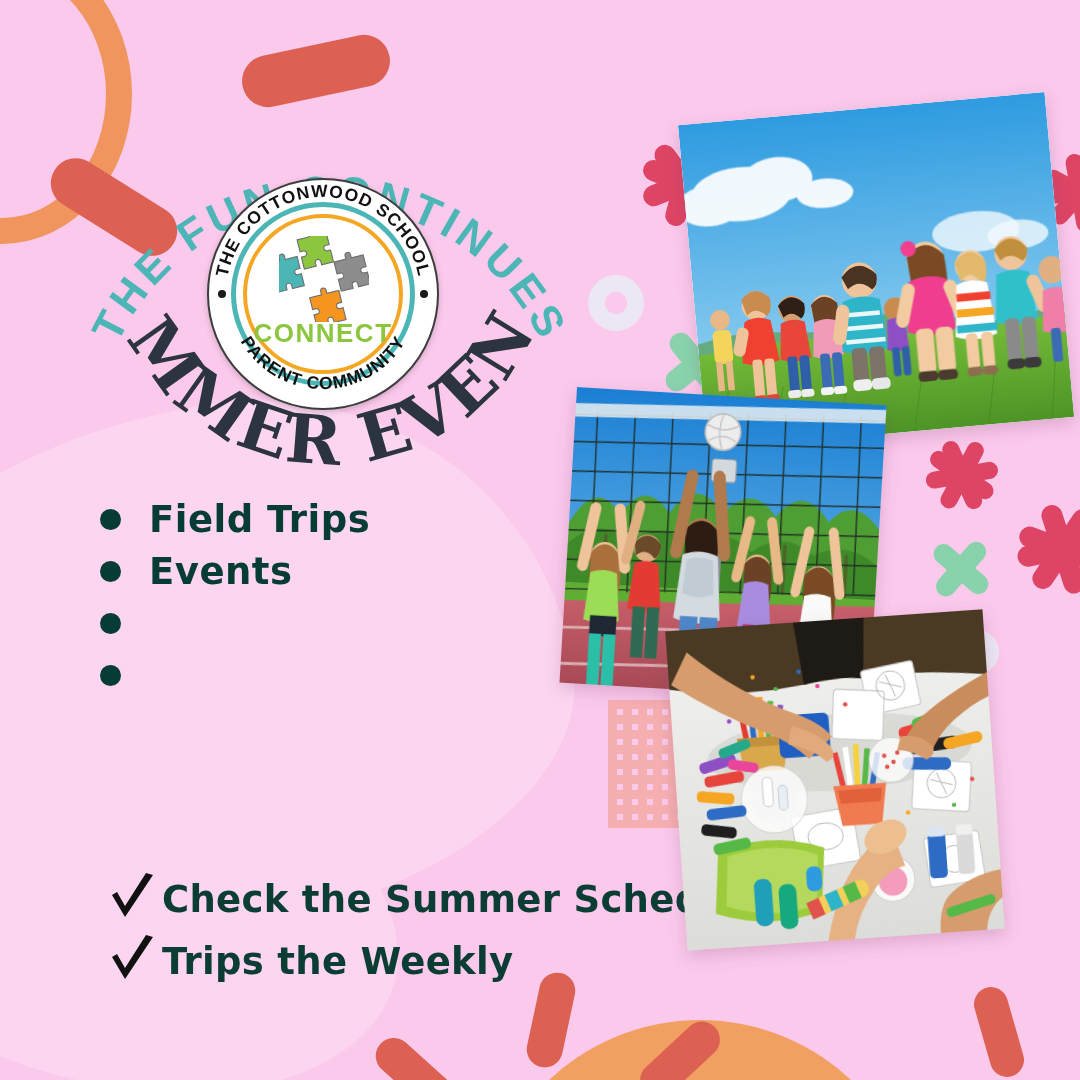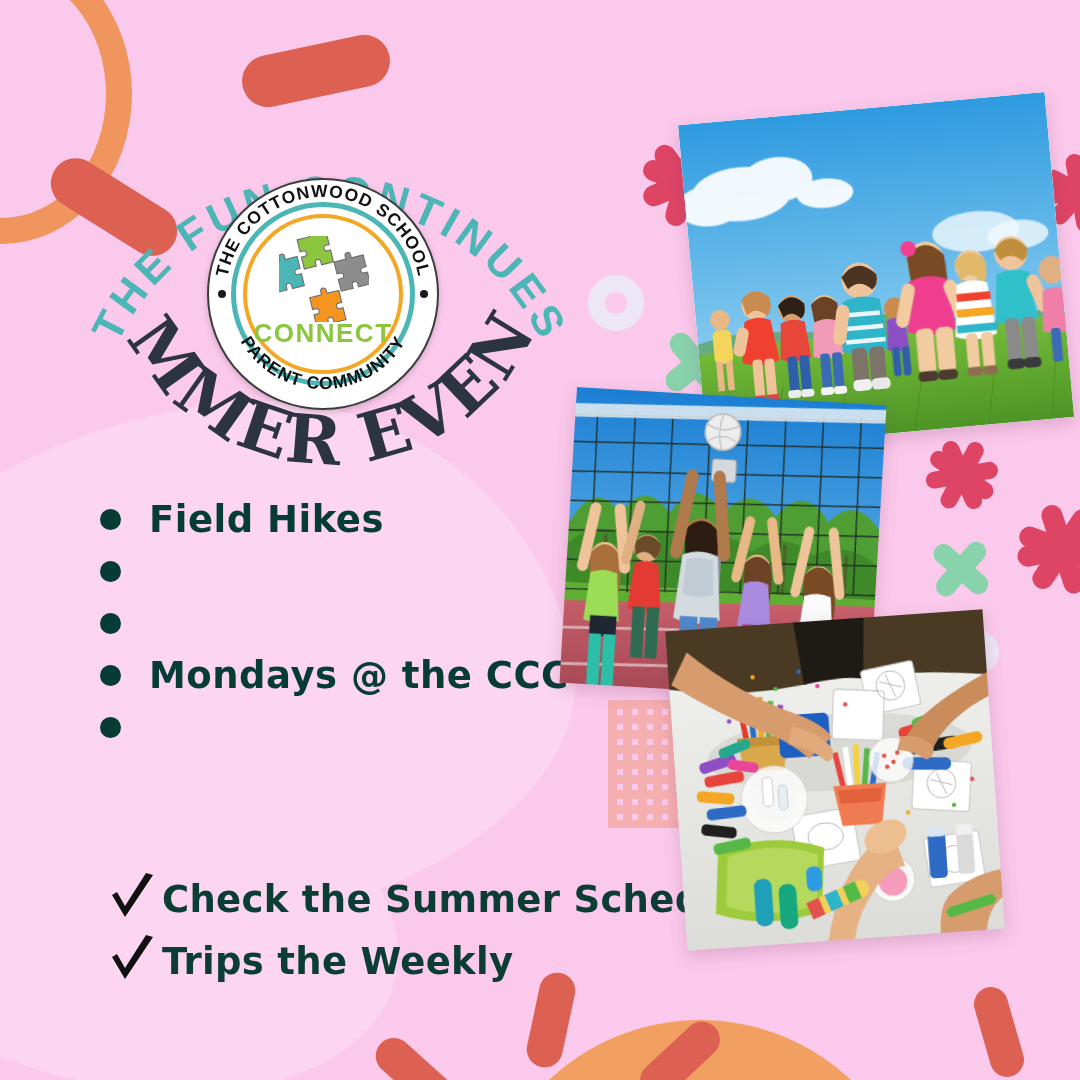--- a/index.html
+++ b/index.html
@@ -344,31 +344,28 @@
         <path d="M12,20 h22 v-6 a5,5 0 0 1 10,0 v6 h22 v22 h-6 a5,5 0 0 0 0,10 h6 v22 h-22 v-6 a5,5 0 0 0 -10,0 v6 h-22 v-22 h6 a5,5 0 0 0 0,-10 h-6 z" fill="#F5941F" stroke="#6e6e6e" stroke-width="2" transform="translate(22,52) scale(0.62)"></path>
       </g>
     </svg>
 
     <div class="connect-word">CONNECT</div>
   </div>
 
   <div class="bullets">
     <div class="bullet-row">
       <span class="bullet-dot"></span>
-      <span class="bullet-label">Field Hikes</span>
+      <span class="bullet-label">Field Trips</span>
     </div>
     <div class="bullet-row">
       <span class="bullet-dot"></span>
+      <span class="bullet-label">Events</span>
     </div>
     <div class="bullet-row">
       <span class="bullet-dot"></span>
-    </div>
-    <div class="bullet-row">
-      <span class="bullet-dot"></span>
-      <span class="bullet-label">Mondays @ the CCC</span>
     </div>
     <div class="bullet-row">
       <span class="bullet-dot"></span>
     </div>
   </div>
 
   <div class="checks">
     <div class="check-row">
       <svg class="check-mark" viewBox="0 0 48 52">
         <path d="M4,22 L17,44 L45,2 L38,0 L17,33 L9,19 Z" fill="#111"></path>

